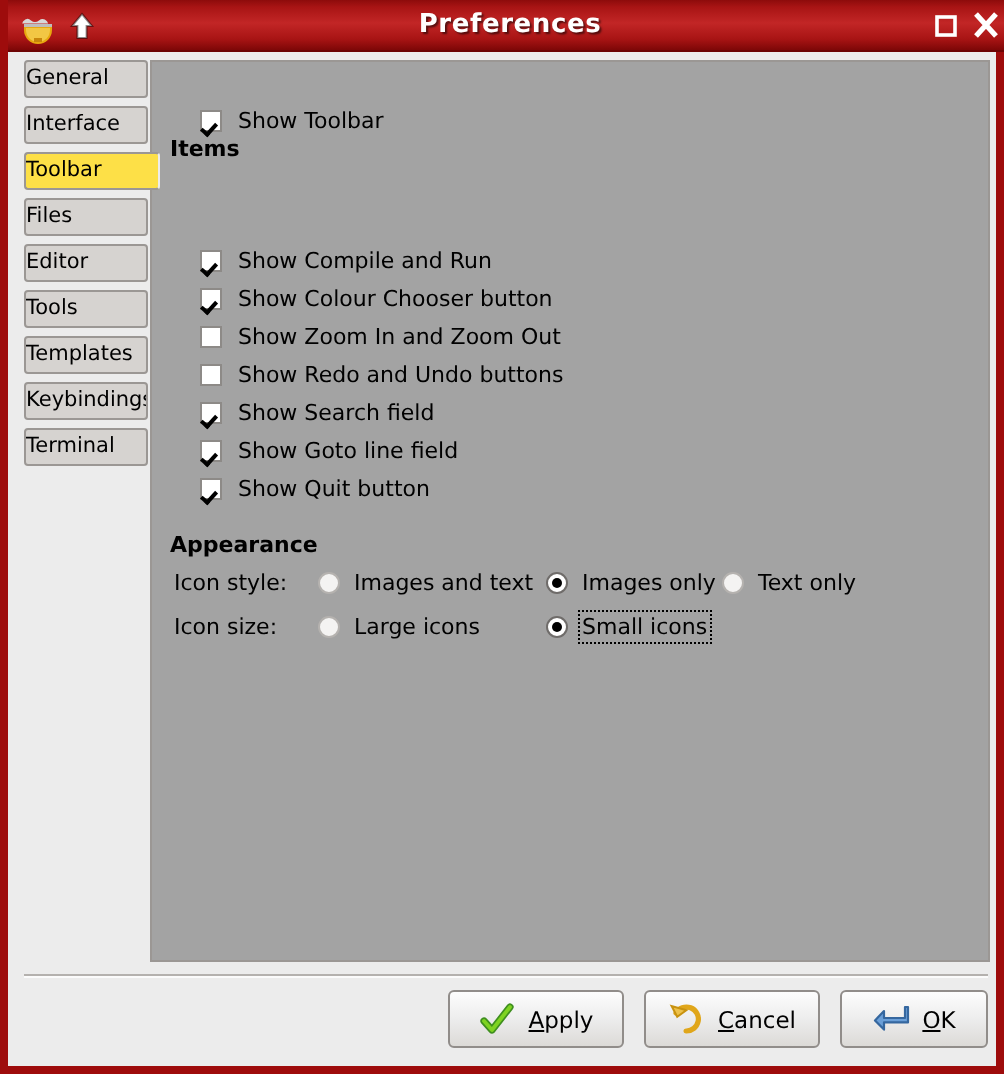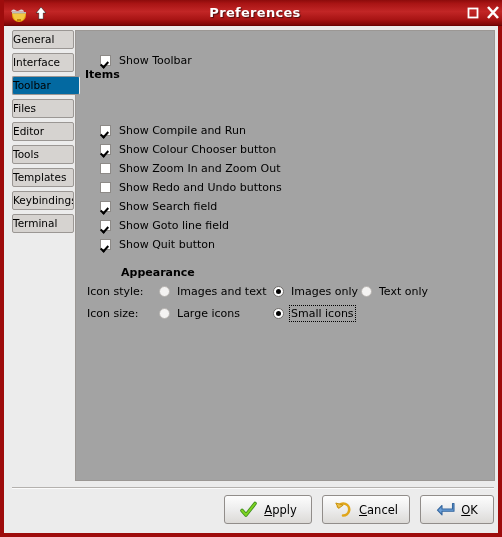--- a/index.html
+++ b/index.html
@@ -69,21 +69,21 @@
     border: 1px solid #9b9794;
     border-radius: 2px 2px 2px 2px;
     font-size: 10.5px;
     color: #000;
     line-height: 17px;
     text-align: left;
     overflow: hidden;
     white-space: nowrap;
   }
   .tab.active {
-    background: #0369a1;
+    background: #fde047;
     border-right-color: #ececec;
     width: 68px;
     z-index: 3;
     border-bottom-color: #9b9794;
   }
 
   
   #panel {
     position: absolute;
     left: 71px; top: 30px;
@@ -273,21 +273,21 @@
     </div>
     <div class="row" style="left:24px; top:188px;align-items:center;">
       <span class="cbox checked"></span>
       <span class="lbl">Show Goto line field</span>
     </div>
     <div class="row" style="left:24px; top:207px;">
       <span class="cbox checked"></span>
       <span class="lbl">Show Quit button</span>
     </div>
 
-    <div class="heading" style="left:9px; top:235px;margin-left:36px;">Appearance</div>
+    <div class="heading" style="left:9px; top:235px;">Appearance</div>
 
     <div class="row" style="left:11px; top:254px;">
       <span class="lbl">Icon style:</span>
     </div>
     <div class="row" style="left:83px; top:254px;">
       <span class="radio"></span>
       <span class="lbl">Images and text</span>
     </div>
     <div class="row" style="left:197px; top:254px;">
       <span class="radio selected"></span>

